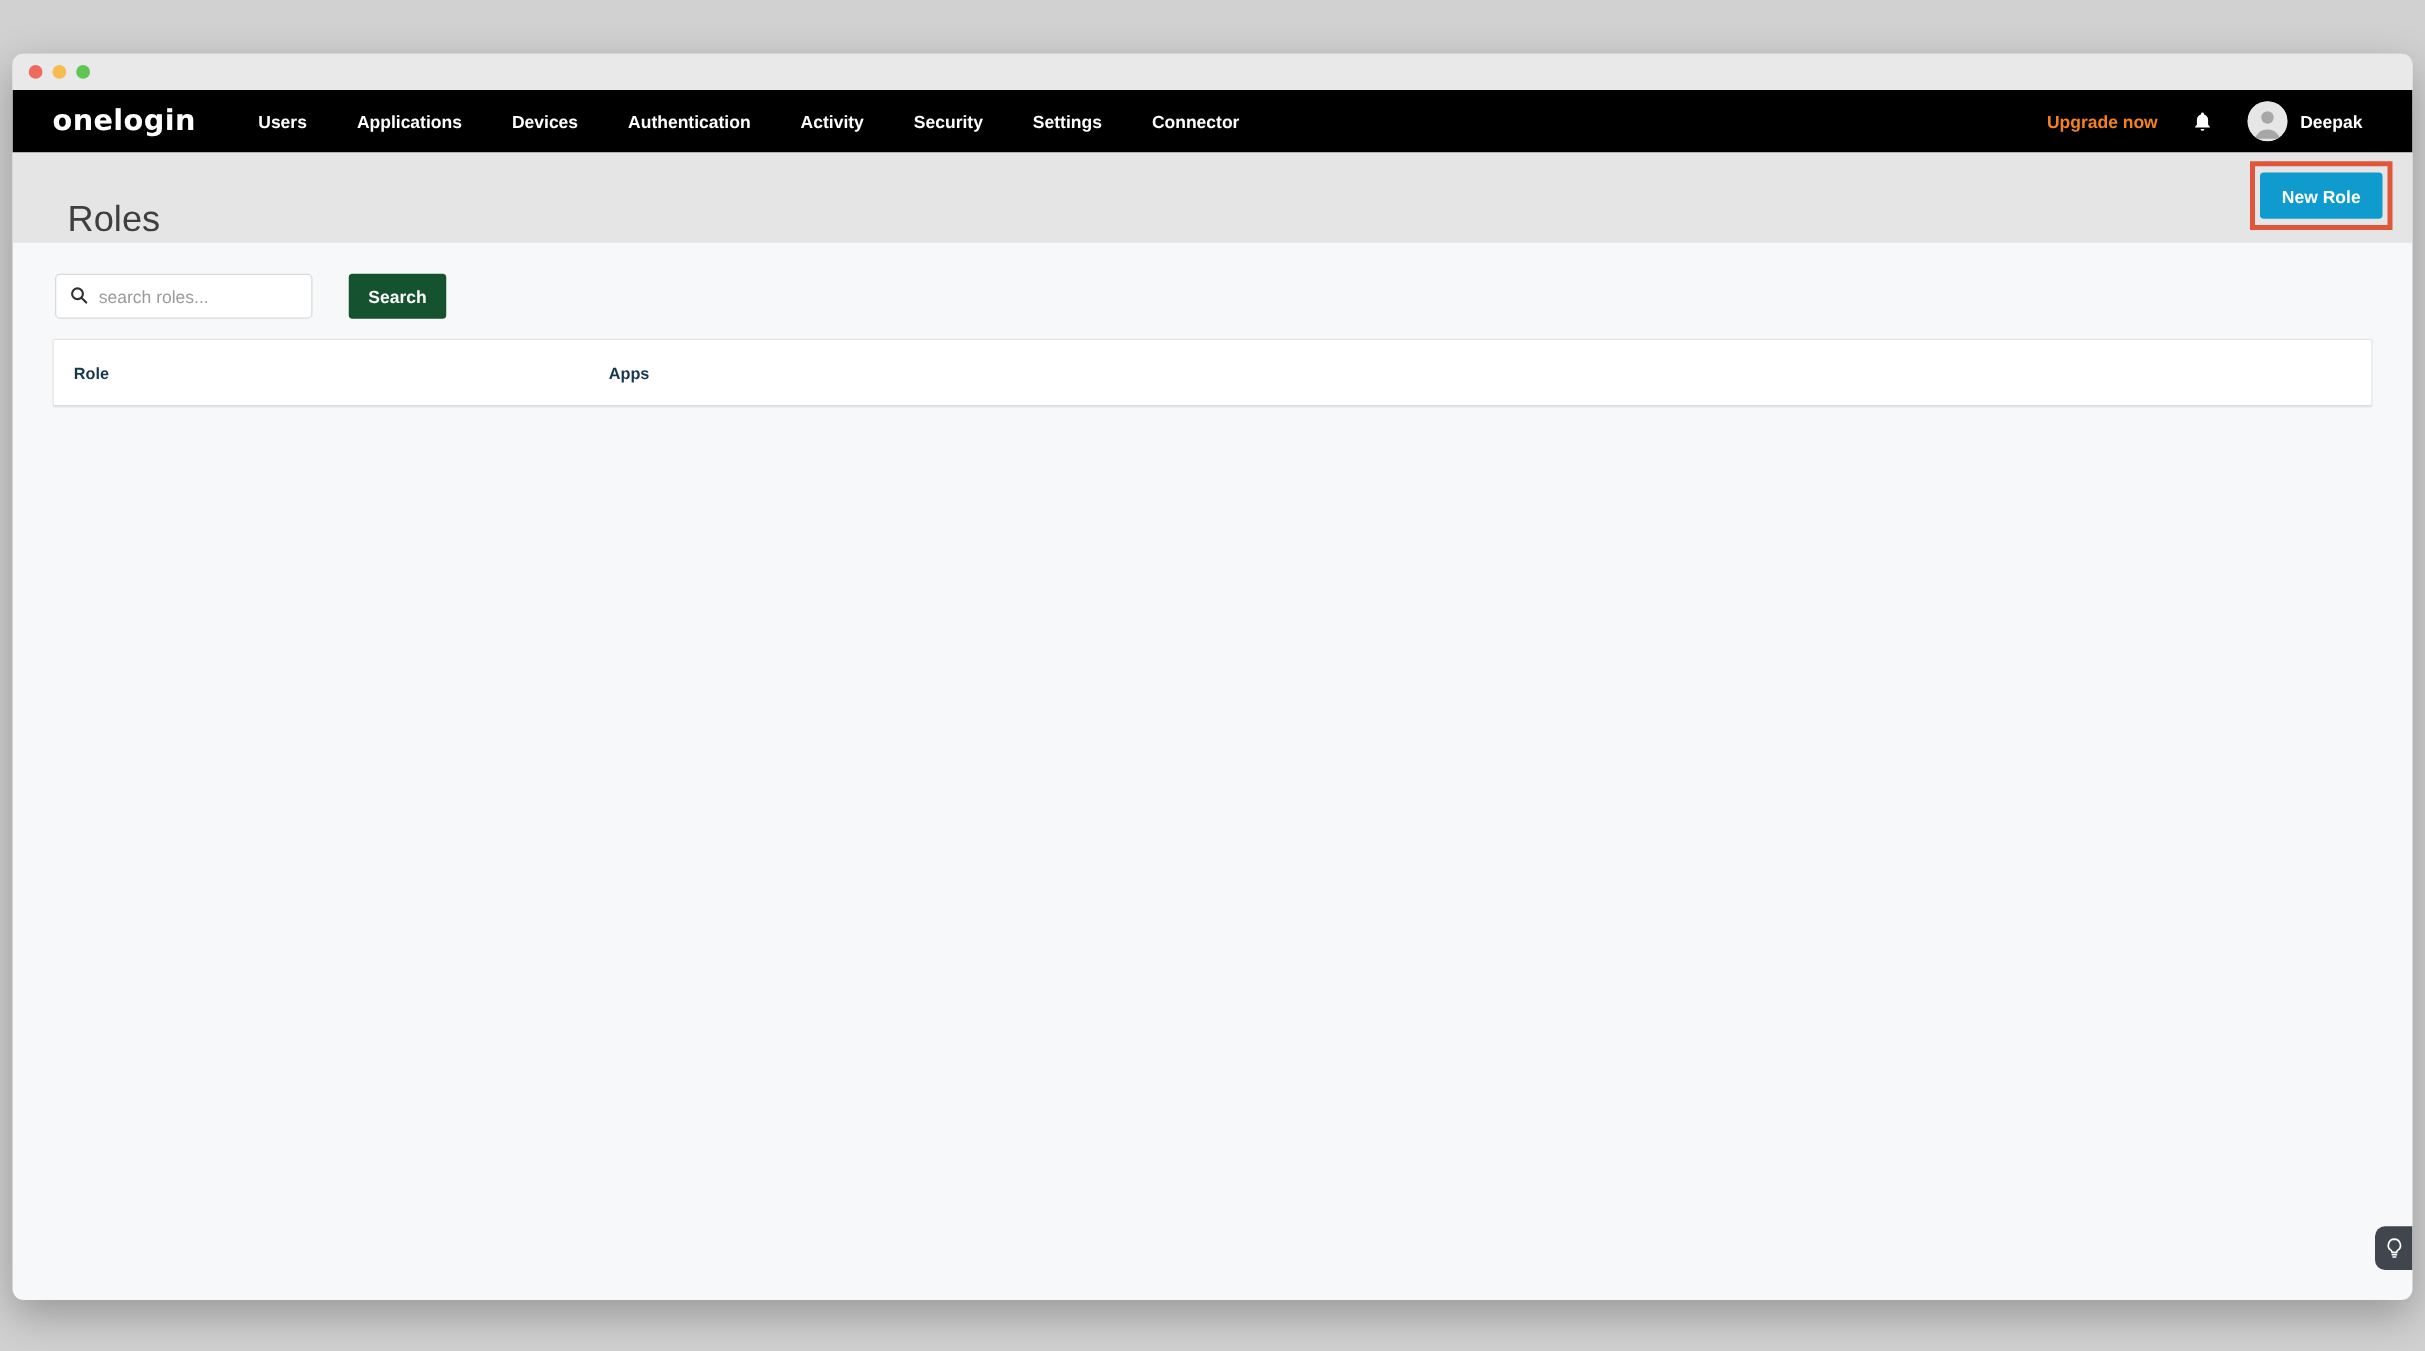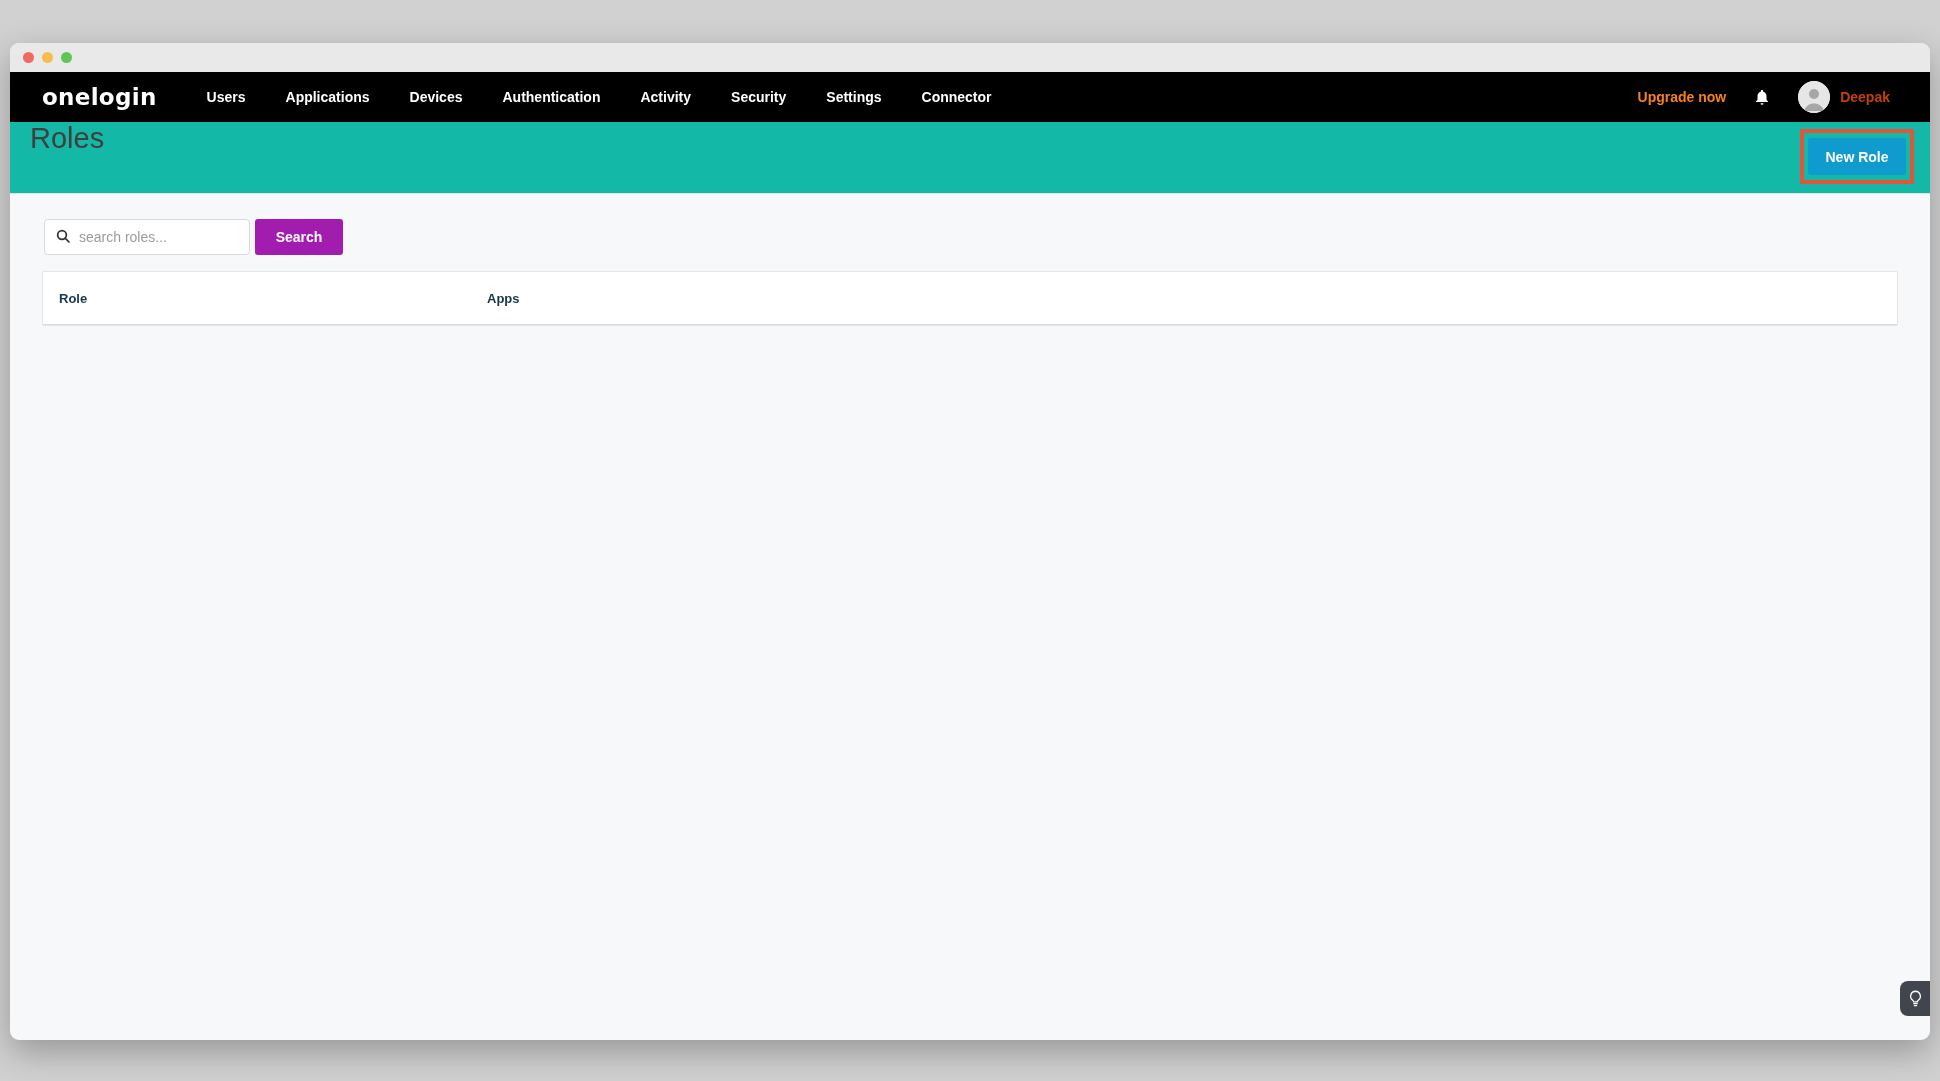--- a/index.html
+++ b/index.html
@@ -51,27 +51,27 @@
     background:#0caee6;
   }
   .nav-right { margin-left:auto; display:flex; align-items:center; gap:27px; }
   .upgrade { color:#f6821f; font-size:14px; font-weight:700; cursor:pointer; white-space:nowrap; }
   .bell-btn { display:flex; align-items:center; cursor:pointer; }
   .user-menu { display:flex; align-items:center; gap:10px; cursor:pointer; }
   .avatar {
     width:32px; height:32px; border-radius:50%;
     background:#e6e6e6; overflow:hidden; display:flex; align-items:flex-end; justify-content:center;
   }
-  .user-name { color:#c2410c; font-size:14px; font-weight:700; }
+  .user-name { color:#ffffff; font-size:14px; font-weight:700; }
 
   
   .page-header {
-    flex:none; height:71px; background:#14b8a6;
+    flex:none; height:71px; background:#e5e5e5;
     border-bottom:1px solid #e3e3e3;
-    position:relative; display:flex; align-items:flex-start; padding-left:20px;
+    position:relative; display:flex; align-items:flex-end; padding-left:44px;
   }
   .page-title { margin:0; font-size:29px; font-weight:400; color:#3f3f3f; }
   .annotation-box {
     position:absolute; right:16px; top:7px;
     border:4px solid #e0563a; padding:5px 4px; background:transparent;
   }
   .btn-primary {
     display:block; width:98px; height:37px;
     background:#0f9bce; color:#fff;
     font-family:"Liberation Sans", sans-serif;
@@ -86,25 +86,25 @@
   .search-input {
     width:160px; height:34px;
     border:1px solid #d9d9d9; border-radius:4px;
     background:#fff; padding:0 10px 0 34px;
     font-family:"Liberation Sans", sans-serif;
     font-size:14px; color:#555; outline:none;
   }
   .search-input::placeholder { color:#9b9b9b; }
   .search-wrap svg { position:absolute; left:11px; top:9px; }
   .btn-search {
-    width:88px; height:36px;
-    background:#a21caf; color:#fff;
+    width:78px; height:36px;
+    background:#14532d; color:#fff;
     font-family:"Liberation Sans", sans-serif;
     font-size:14px; font-weight:700;
-    border:none; border-radius:3px; cursor:pointer;
+    border:none; border-radius:3px; cursor:pointer;margin-left:24px;
   }
 
   .table-card {
     margin:16px 32px 0 32px;
     background:#fff; border:1px solid #e5e5e5; border-radius:2px;
   }
   .thead {
     display:flex; height:52px; align-items:center;
     border-bottom:1px solid #dcdcdc;
   }

